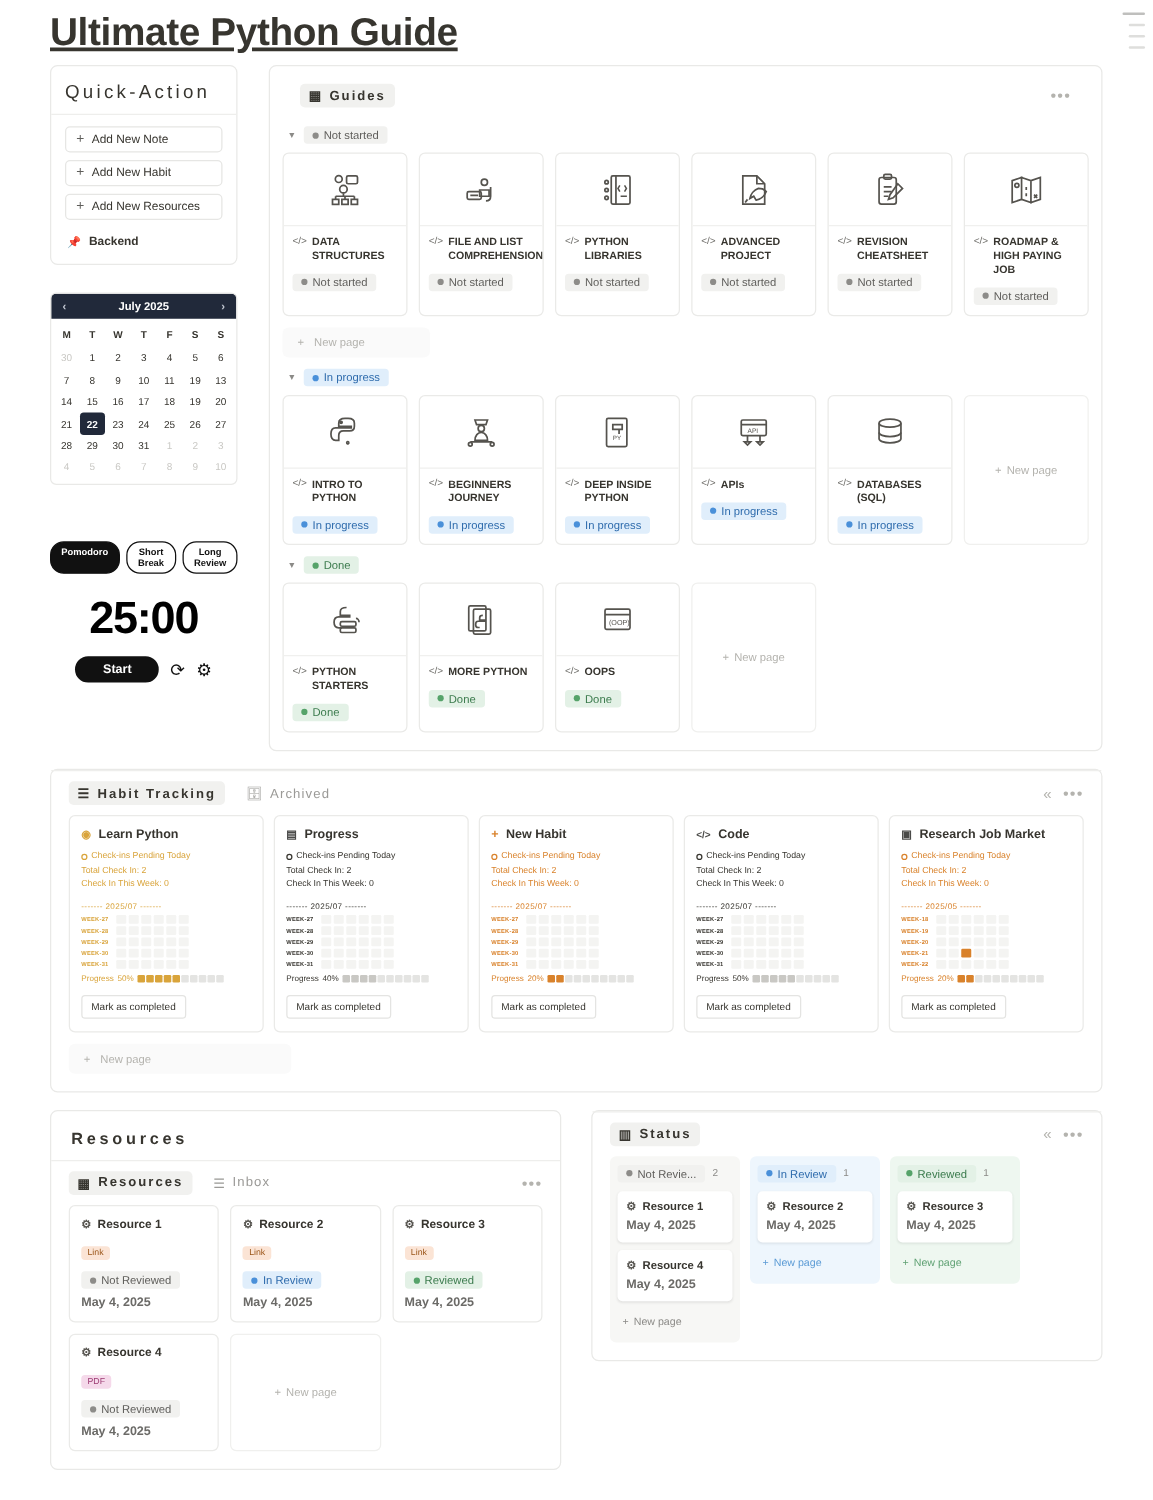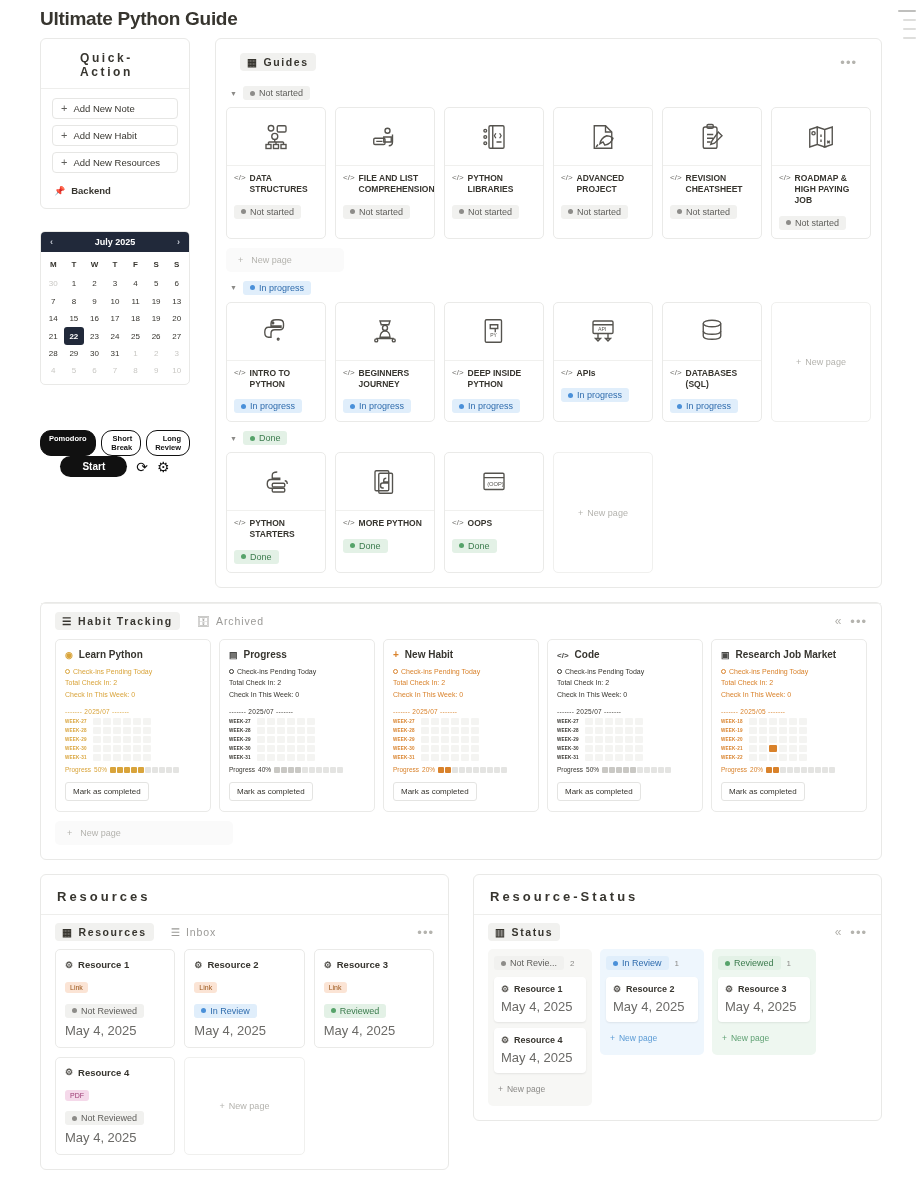--- a/index.html
+++ b/index.html
@@ -6,22 +6,22 @@
   body {
     width: 922px; min-height: 1200px;
     background: #ffffff;
     font-family: "Liberation Sans", sans-serif;
     color: #37352f;
     position: relative;
   }
   .page { padding: 0 0 30px 0; }
 
   h1.page-title {
-    font-size: 19px; font-weight: bold; letter-spacing: -0.3px;
-    color: #37352f; padding: 8px 0 0 40px;
+    font-size: 31px; font-weight: bold; letter-spacing: -0.3px;
+    color: #37352f; padding: 8px 0 0 40px; text-decoration: underline;
   }
 
   
   .section {
     margin: 14px 40px 0 40px;
     border: 1px solid #e9e9e7;
     border-radius: 6px;
     background: #fff;
   }
   .section-title {
@@ -47,21 +47,21 @@
   }
   .dots { letter-spacing: 1px; font-size: 13px; color: #b4b3ae; }
 
   
   .top-row { display: flex; gap: 0; padding: 0 40px; margin-top: 8px; align-items: flex-start; }
   .left-col { width: 150px; flex: 0 0 150px; }
   .right-col { flex: 1 1 auto; margin-left: 25px; }
 
   
   .qa-card { border: 1px solid #e9e9e7; border-radius: 6px; padding: 12px 11px; }
-  .qa-title { font-size: 12px; font-weight: bold; letter-spacing: 2.6px; color: #37352f; padding-bottom: 9px; margin-left: 28px; }
+  .qa-title { font-size: 15px; font-weight: normal; letter-spacing: 2.6px; color: #37352f; padding-bottom: 9px; }
   .qa-sep { height: 1px; background: #eeeeec; margin: 0 -11px 9px -11px; }
   .qa-btn {
     display: flex; align-items: center; gap: 6px;
     border: 1px solid #e6e6e4; border-radius: 4px;
     padding: 4px 8px; margin-bottom: 6px; font-size: 9.5px; color: #37352f;
     background: #fff;
   }
   .qa-btn .plus { font-size: 11px; color: #5f5e5b; line-height: 1; }
   .qa-backend { display: flex; align-items: center; gap: 6px; font-size: 9.5px; font-weight: bold; padding: 6px 2px 0 2px; }
 
@@ -76,21 +76,21 @@
   .cal-grid div {
     text-align: center; font-size: 8px; color: #37352f; padding: 4.2px 0;
   }
   .cal-grid .dow { font-weight: bold; font-size: 8px; padding-bottom: 6px; }
   .cal-grid .muted { color: #c9c8c4; }
   .cal-grid .today {
     background: #21293a; color: #fff; border-radius: 3px; font-weight: bold;
   }
 
   
-  .pomo { margin-top: 45px; text-align: right; }
+  .pomo { margin-top: 45px; text-align: center; }
   .pomo-tabs { display: flex; justify-content: center; gap: 5px; }
   .pomo-tab {
     font-size: 7.5px; border: 1px solid #111; border-radius: 11px;
     padding: 3px 8px; color: #111; background: #fff; font-weight: bold;
   }
   .pomo-tab.active { background: #111; color: #fff; border-color: #111; }
   .pomo-time { font-size: 36px; font-weight: bold; letter-spacing: -1px; margin: 14px 0 10px 0; color: #000; }
   .pomo-ctrl { display: flex; align-items: center; justify-content: center; gap: 9px; }
   .pomo-start {
     background: #111; color: #fff; border-radius: 13px; padding: 5px 22px;
@@ -158,21 +158,21 @@
   
   .two-col { display: flex; gap: 24px; padding: 0 40px; margin-top: 14px; align-items: flex-start; }
   .two-col > .section { margin: 0; flex: 1 1 0; }
 
   .res-grid { display: grid; grid-template-columns: repeat(3, 1fr); gap: 9px; padding: 2px 14px 14px 14px; }
   .res-card { border: 1px solid #eaeae8; border-radius: 5px; padding: 9px; background: #fff; }
   .res-title { display: flex; align-items: center; gap: 5px; font-size: 9.5px; font-weight: bold; margin-bottom: 6px; }
   .tag { display: inline-block; font-size: 7px; padding: 2px 5px; border-radius: 3px; margin-bottom: 6px; }
   .tag.orange { background: #fbe4d5; color: #9a5518; }
   .tag.pink { background: #f5d9ea; color: #9c3b73; }
-  .res-date { font-size: 13px; color: #6b6a67; margin-top: 5px; }
+  .res-date { font-size: 10px; color: #6b6a67; margin-top: 5px; font-weight: bold; }
   .res-newpage {
     border: 1px solid #f0f0ee; border-radius: 5px; display: flex; align-items: center;
     justify-content: center; color: #b4b3ae; font-size: 9px; gap: 4px; background: #fff;
   }
 
   
   .board { display: flex; gap: 8px; padding: 2px 14px 14px 14px; align-items: flex-start; }
   .board-col { width: 104px; border-radius: 5px; padding: 7px 6px; }
   .board-col.c-gray { background: #f7f7f5; }
   .board-col.c-blue { background: #eef6fd; }
@@ -285,20 +285,21 @@
             <div class="muted">10</div>
           </div>
       </div>
 
       <div class="pomo">
         <div class="pomo-tabs" id="pomo-tabs">
             <span class="pomo-tab active">Pomodoro</span>
             <span class="pomo-tab ">Short Break</span>
             <span class="pomo-tab ">Long Review</span>
           </div>
+        <div class="pomo-time">25:00</div>
         <div class="pomo-ctrl">
           <span class="pomo-start">Start</span>
           <span class="pomo-icon">⟳</span>
           <span class="pomo-icon">⚙</span>
         </div>
       </div>
 
     </div>
 
     <div class="right-col">
@@ -1159,21 +1160,20 @@
     <div class="res-date">May 4, 2025</div>
   </div>
           <div class="res-newpage">
      <span>+</span>
      <span>New page</span>
    </div>
         </div>
     </div>
 
     <div class="section">
-      <div class="section-title">Resource-Status</div>
       <div class="section-divider"></div>
       <div class="viewbar">
         <span class="viewtab active">
           <span>▥</span>
           <span>Status</span>
         </span>
         <span class="right-icons">
           <span>«</span>
           <span class="dots">•••</span>
         </span>

